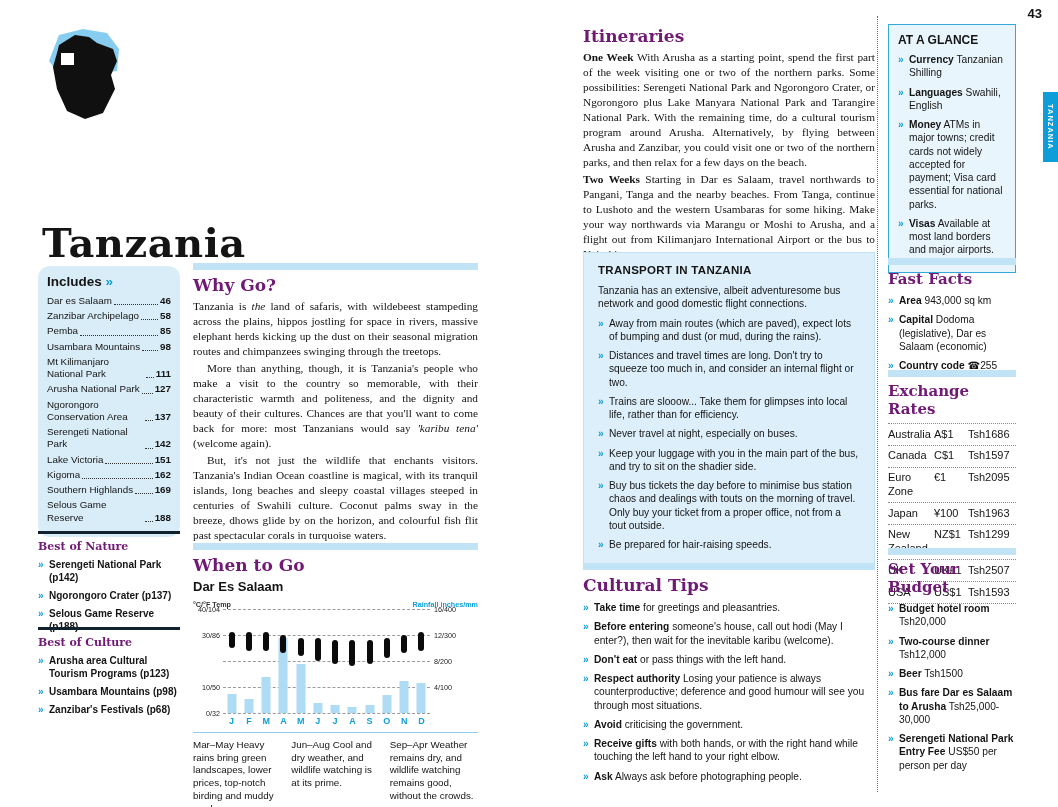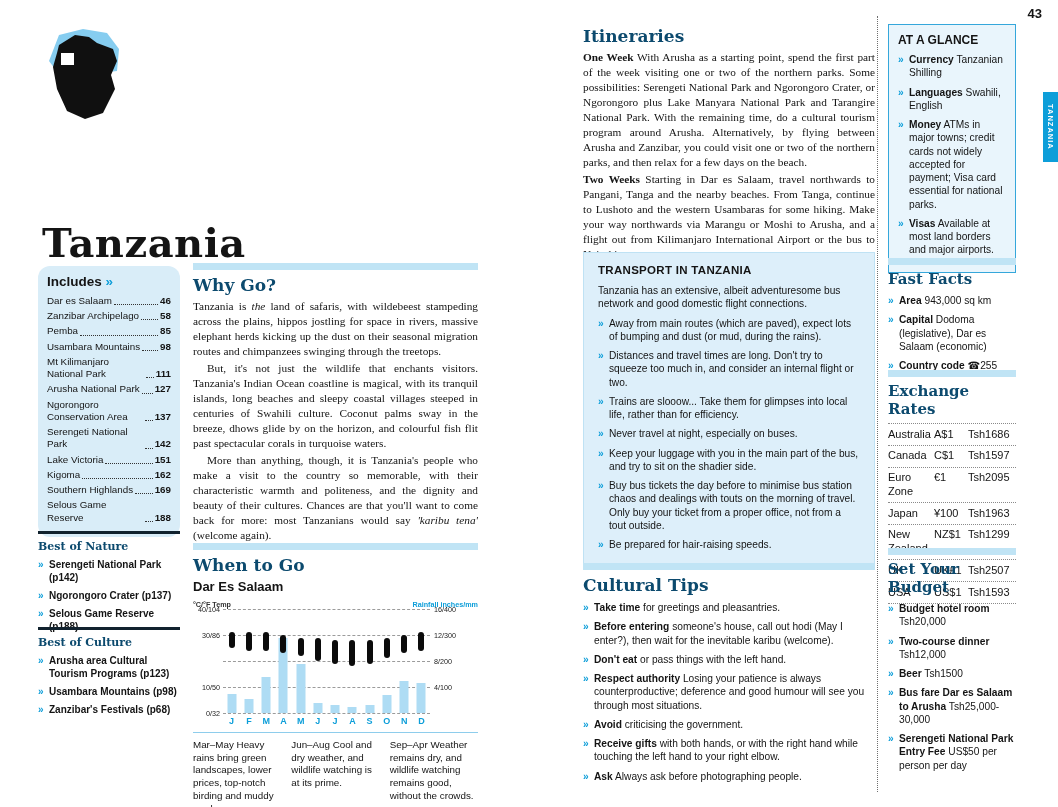--- a/index.html
+++ b/index.html
@@ -1,20 +1,20 @@
 <!DOCTYPE html>
 <html><head>
 <meta charset="utf-8">
 <style>
   html,body{margin:0;padding:0;background:#9a9a9a;}
   .page{position:relative;width:1058px;height:807px;background:#ffffff;overflow:hidden;
         font-family:"Liberation Sans",sans-serif;color:#141414;}
 
   
-  .sec-head{font-family:"DejaVu Serif",serif;font-weight:bold;color:#0c4a6e;}
+  .sec-head{font-family:"DejaVu Serif",serif;font-weight:bold;color:#701a75;}
   .bar-light{height:7px;background:#c0e4f5;margin-bottom:5px;}
   .bar-dark{height:3px;background:#11222e;margin-bottom:6px;}
 
   
   .bullet-item{position:relative;padding-left:11px;margin:6px 0;font-size:10.2px;line-height:1.3;}
   .chev{color:#0d9ed9;font-weight:bold;}
   .bullet-item > .chev{position:absolute;left:0;top:0;}
   .lead-bold{font-weight:bold;}
 
   
@@ -237,22 +237,22 @@
           <span class="chev">»</span>
           <span>Zanzibar's Festivals (p68)</span>
         </div>
       </div>
   </div>
 
   <div id="why-go">
     <div class="bar-light"></div>
     <h2 class="sec-head big-head">Why Go?</h2>
     <p class="body-text"><span>Tanzania is </span><i>the</i><span> land of safaris, with wildebeest stampeding across the plains, hippos jostling for space in rivers, massive elephant herds kicking up the dust on their seasonal migration routes and chimpanzees swinging through the treetops.</span></p>
+    <p class="body-text indent"><span>More than anything, though, it is Tanzania's people who make a visit to the country so memorable, with their characteristic warmth and politeness, and the dignity and beauty of their cultures. Chances are that you'll want to come back for more: most Tanzanians would say </span><i>'karibu tena'</i><span> (welcome again).</span></p>
     <p class="body-text indent">But, it's not just the wildlife that enchants visitors. Tanzania's Indian Ocean coastline is magical, with its tranquil islands, long beaches and sleepy coastal villages steeped in centuries of Swahili culture. Coconut palms sway in the breeze, dhows glide by on the horizon, and colourful fish flit past spectacular corals in turquoise waters.</p>
-    <p class="body-text indent"><span>More than anything, though, it is Tanzania's people who make a visit to the country so memorable, with their characteristic warmth and politeness, and the dignity and beauty of their cultures. Chances are that you'll want to come back for more: most Tanzanians would say </span><i>'karibu tena'</i><span> (welcome again).</span></p>
   </div>
 
   <div id="when-to-go">
     <div class="bar-light"></div>
     <h2 class="sec-head big-head">When to Go</h2>
     <div class="city-head">Dar Es Salaam</div>
 
     <div class="chart-head">
       <span class="temp-axis-label">°C/°F Temp</span>
       <span class="rain-axis-label">Rainfall inches/mm</span>

